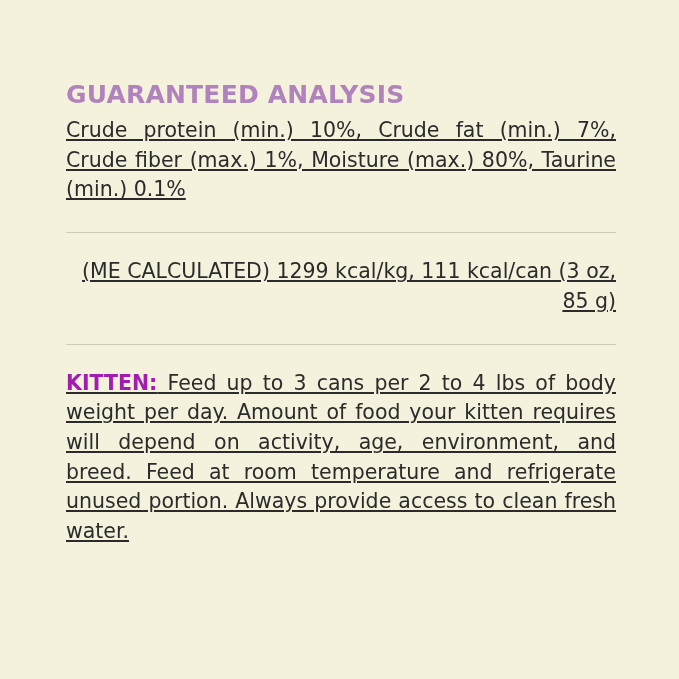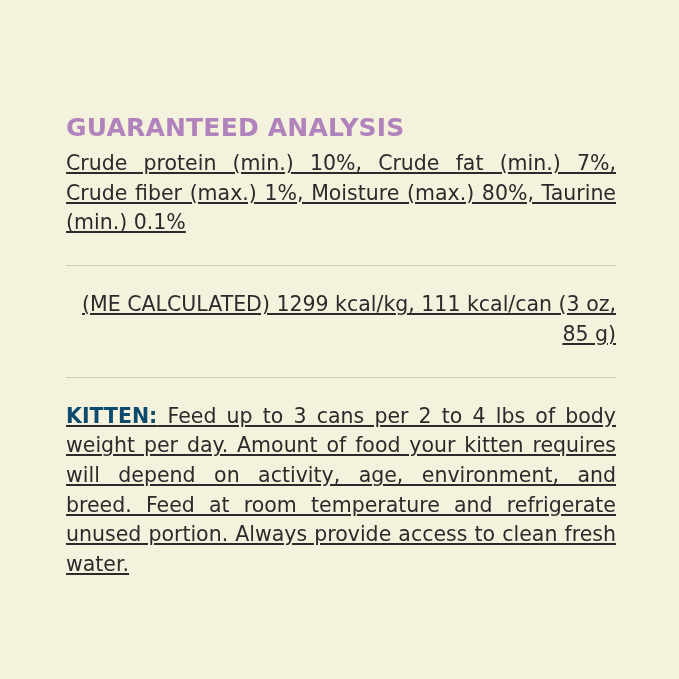--- a/index.html
+++ b/index.html
@@ -21,21 +21,20 @@
     height: 679px;
     background: #f4f1dd;
     box-sizing: border-box;
     padding: 0;
   }
   .content {
     position: absolute;
     left: 66px;
     top: 82px;
     width: 550px;
-    margin-top: 33px;
   }
   .section {
     margin: 0 0 0 0;
   }
   .section-title {
     color: #b183bd;
     font-family: "DejaVu Sans", sans-serif;
     font-weight: bold;
     font-size: 25px;
     letter-spacing: 0.2px;
@@ -57,21 +56,21 @@
     text-align: right;
   }
   .divider {
     border: none;
     border-top: 1px solid #cfcbb2;
     margin: 27px 0 24px 0;
     height: 0;
   }
   .bold-lead {
     font-weight: bold;
-    color: #0c4a6e;
+    color: #a21caf;
   }
   .sec-ga { }
   .sec-cal { }
   .sec-feed { }
   .feed-body {
     margin-top: 2px;
   }
 </style>
 </head>
 <body>

